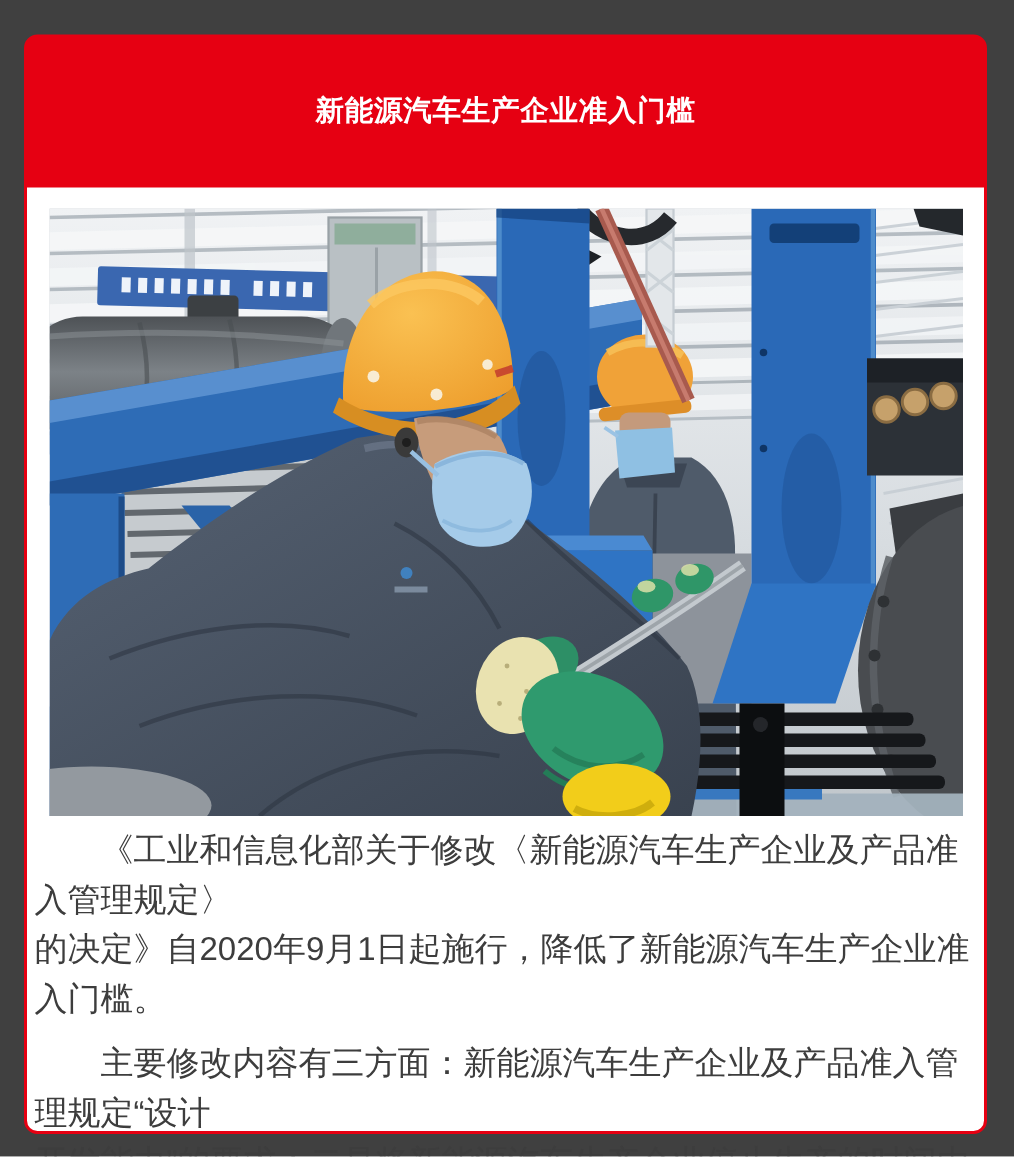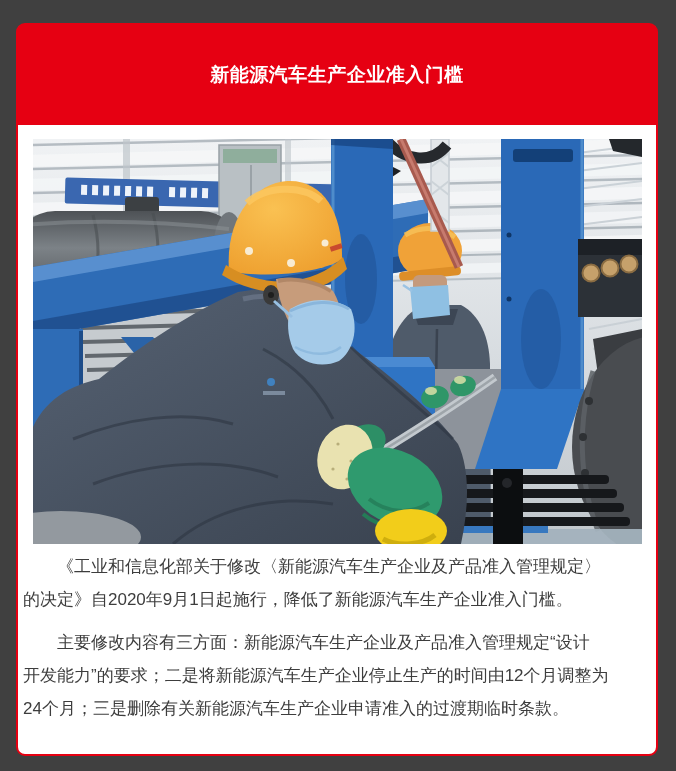--- a/index.html
+++ b/index.html
@@ -18,21 +18,21 @@
     color:#ffffff;font-size:19px;font-weight:bold;line-height:27px;
     letter-spacing:0.5px;text-align:center;
   }
   .photo-wrap{
     width:609px;height:405px;margin:14px auto 0 auto;overflow:hidden;
     background:#d7dce0;
   }
   .photo-wrap svg{display:block;}
   .article{padding:6px 4px 0 5px;}
   .article p{
-    margin:0;width:628px;font-size:17px;line-height:33px;color:#3d3d3d;
+    margin:0;width:628px;font-size:22px;line-height:33px;color:#3d3d3d;
     text-indent:2em;white-space:pre-line;
   }
   .article p + p{margin-top:10px;}
 </style>
 </head>
 <body>
 
 <div class="page">
   <div class="card">
 

